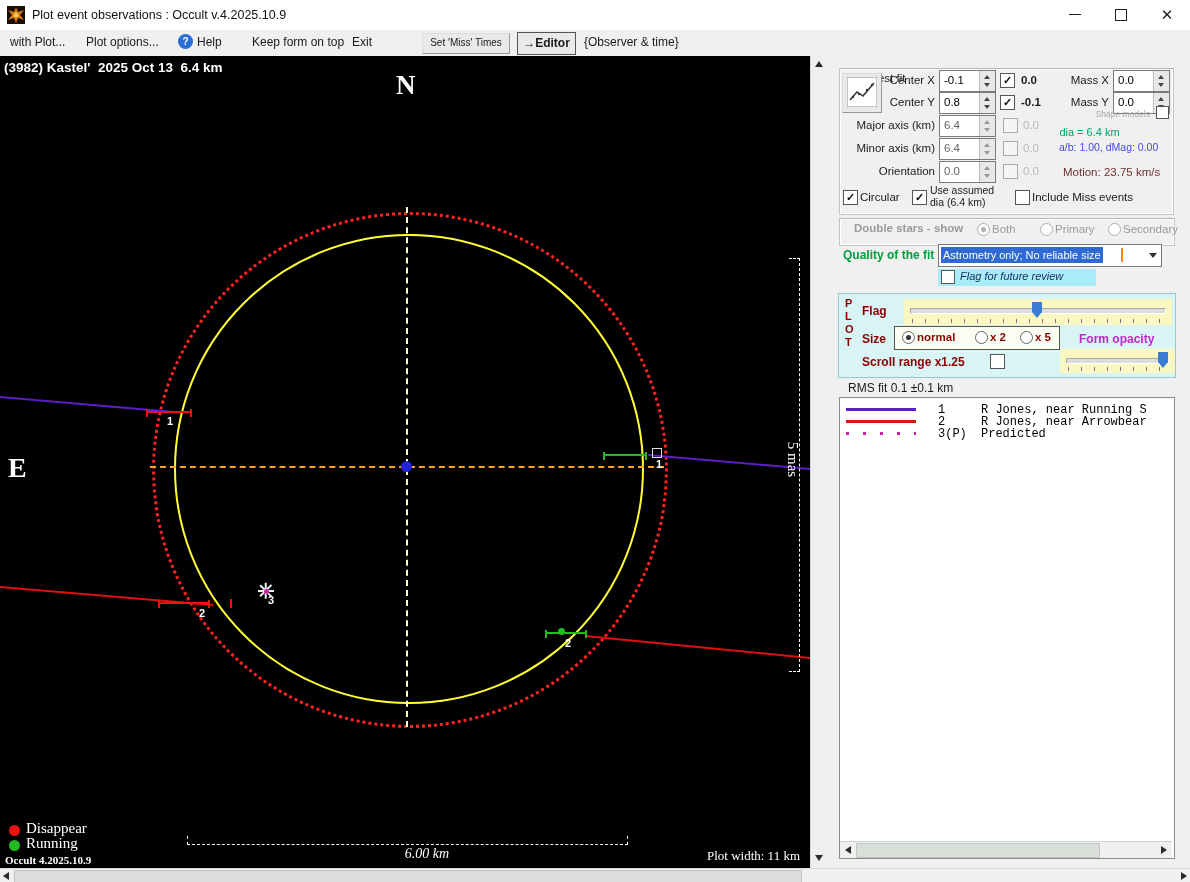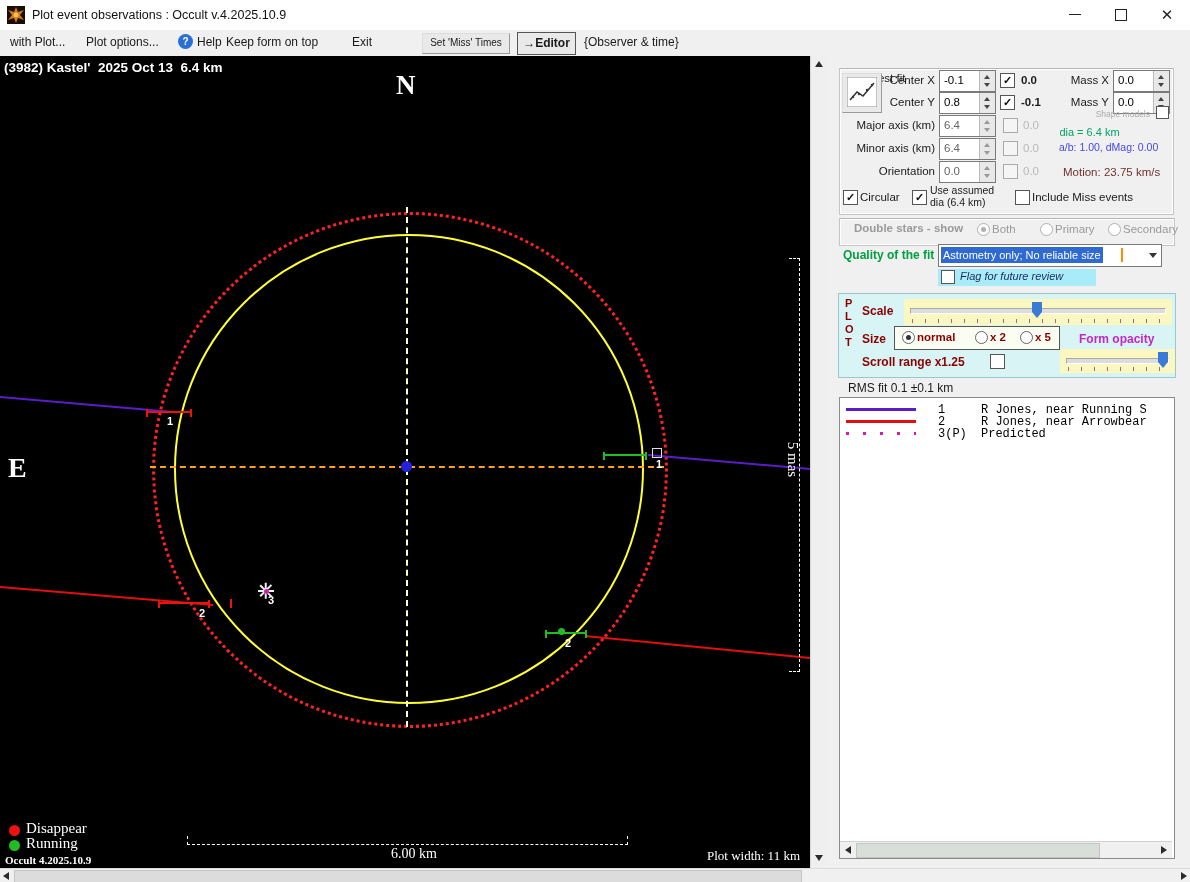--- a/index.html
+++ b/index.html
@@ -99,21 +99,21 @@
         <span class="ctl-max-glyph"></span>
       </div>
     <div class="winctl" style="left:1144px"><span class="ctl-close-glyph">✕</span></div>
   </div>
 
   <div class="menubar">
     <span class="menu-item" style="left:10px">with Plot...</span>
     <span class="menu-item" style="left:86px">Plot options...</span>
     <span class="help-icon" style="left:178px">?</span>
     <span class="menu-item" style="left:197px">Help</span>
-    <span class="menu-item" style="left:226px">Keep form on top</span>
+    <span class="menu-item" style="left:252px">Keep form on top</span>
     <span class="menu-item" style="left:352px">Exit</span>
     <div class="mini-btn" style="left:422px;top:3px;width:86px;height:19px;font-size:10px;line-height:18px"><span>Set 'Miss' Times</span></div>
     <div class="mini-btn" style="left:517px;top:2px;width:57px;height:21px;font-size:12px;font-weight:bold;line-height:20px;border-color:#555"><span>→Editor</span></div>
     <span class="menu-item" style="left:584px">{Observer &amp; time}</span>
   </div>
 
   <div class="content">
 
     <div class="plot-area">
       <div class="abs plot-head" style="left:4px;top:4px">(3982) Kastel'  2025 Oct 13  6.4 km</div>
@@ -152,21 +152,21 @@
       <div class="mlabel" style="left:268px;top:538px">3</div>
 
       <div class="abs" style="left:799px;top:202px;height:414px;border-left:1px dashed #fff"></div>
       <div class="abs" style="left:789px;top:202px;width:11px;border-top:1px dashed #fff"></div>
       <div class="abs" style="left:789px;top:615px;width:11px;border-top:1px dashed #fff"></div>
       <div class="abs serif" style="left:763px;top:395px;width:58px;text-align:center;color:#fff;font-size:15px;transform:rotate(90deg)">5 mas</div>
 
       <div class="abs" style="left:187px;top:780px;height:9px;border-left:1px dashed #fff"></div>
       <div class="abs" style="left:187px;top:788px;width:441px;border-top:1px dashed #fff"></div>
       <div class="abs" style="left:627px;top:780px;height:9px;border-left:1px dashed #fff"></div>
-      <div class="abs serif" style="left:374px;top:790px;width:80px;text-align:center;color:#fff;font-size:14px;">6.00 km</div>
+      <div class="abs serif" style="left:387px;top:790px;width:80px;text-align:center;color:#fff;font-size:14px;font-style:italic">6.00 km</div>
 
       <span class="legend-dot" style="left:9px;top:769px;background:#ee1111"></span>
       <div class="abs serif" style="left:26px;top:764px;color:#fff;font-size:15px">Disappear</div>
       <span class="legend-dot" style="left:9px;top:784px;background:#22bb22"></span>
       <div class="abs serif" style="left:26px;top:779px;color:#fff;font-size:15px">Running</div>
       <div class="abs serif" style="left:5px;top:798px;color:#fff;font-size:11px;font-weight:bold">Occult 4.2025.10.9</div>
       <div class="abs serif" style="left:700px;top:792px;width:100px;text-align:right;color:#fff;font-size:13px">Plot width: 11 km</div>
     </div>
 
     <div class="mid-scroll">
@@ -284,21 +284,21 @@
       </div>
       <div class="abs" style="left:111px;top:213px;width:158px;height:17px;background:#a8ecfa"></div>
       <div class="cb" style="left:114px;top:214px;width:12px;height:12px"></div>
       <div class="lbl" style="left:133px;top:214px;font-style:italic;color:#1a2a5a;font-size:11px">Flag for future review</div>
 
       <div class="plotpanel" style="left:11px;top:237px;width:336px;height:83px">
         <div class="lbl maroon" style="left:6px;top:3px;font-size:11px">P</div>
         <div class="lbl maroon" style="left:6px;top:16px;font-size:11px">L</div>
         <div class="lbl maroon" style="left:6px;top:29px;font-size:11px">O</div>
         <div class="lbl maroon" style="left:6px;top:42px;font-size:11px">T</div>
-        <div class="lbl maroon" style="left:23px;top:10px;font-size:12px">Scale</div>
+        <div class="lbl maroon" style="left:23px;top:10px;font-size:12px">Flag</div>
         <div class="slider" style="left:65px;top:5px;width:268px;height:26px">
           <div class="groove"></div>
           <div class="ticks"></div>
           <div class="thumb" style="left:128px"></div>
         </div>
         <div class="lbl maroon" style="left:23px;top:38px;font-size:12px">Size</div>
         <div class="abs" style="left:55px;top:32px;width:164px;height:22px;background:#fafef2;border:1px solid #555">
           <div class="radio sel" style="left:7px;top:4px"></div>
           <div class="lbl maroon" style="left:22px;top:4px;font-size:11.5px">normal</div>
           <div class="radio" style="left:80px;top:4px"></div>

